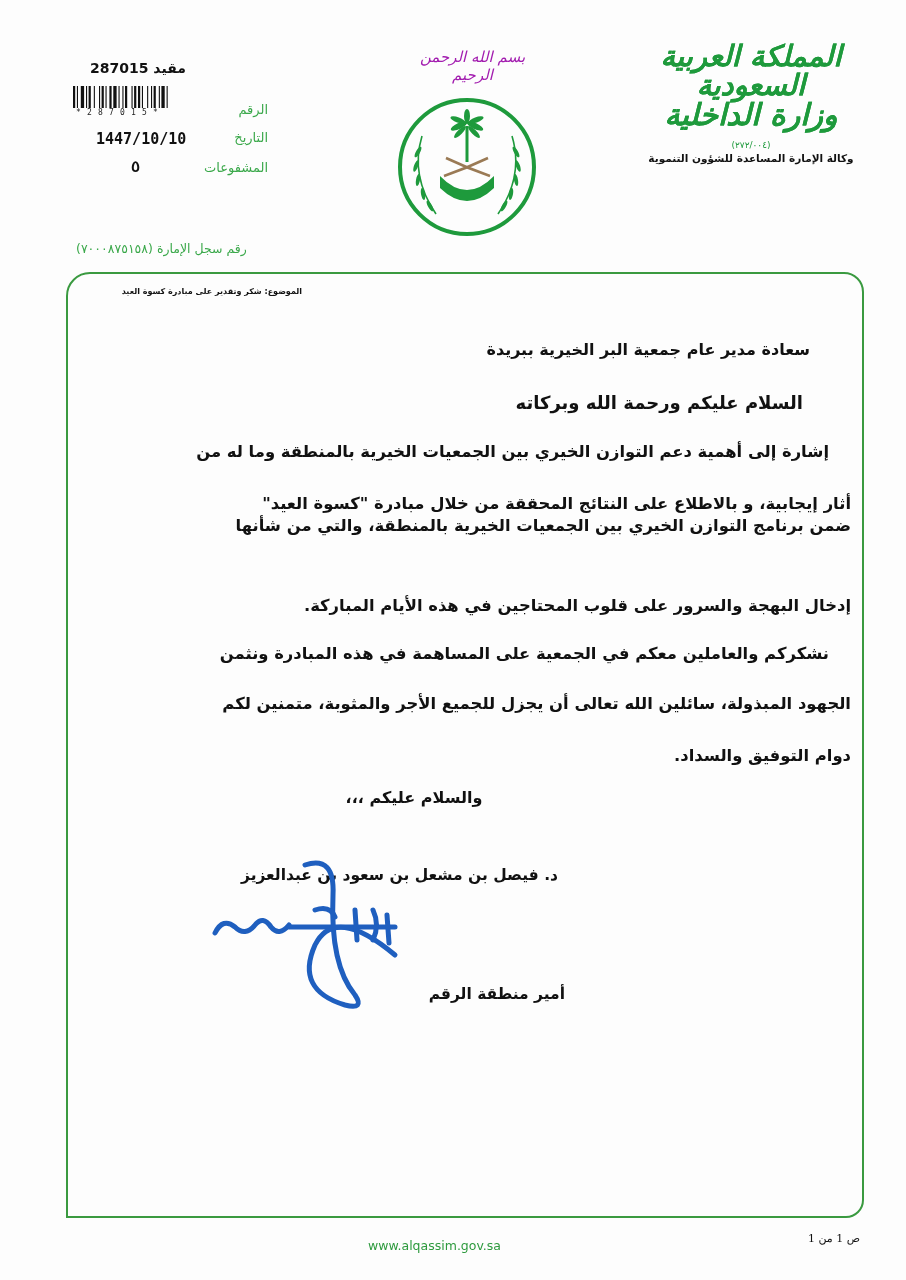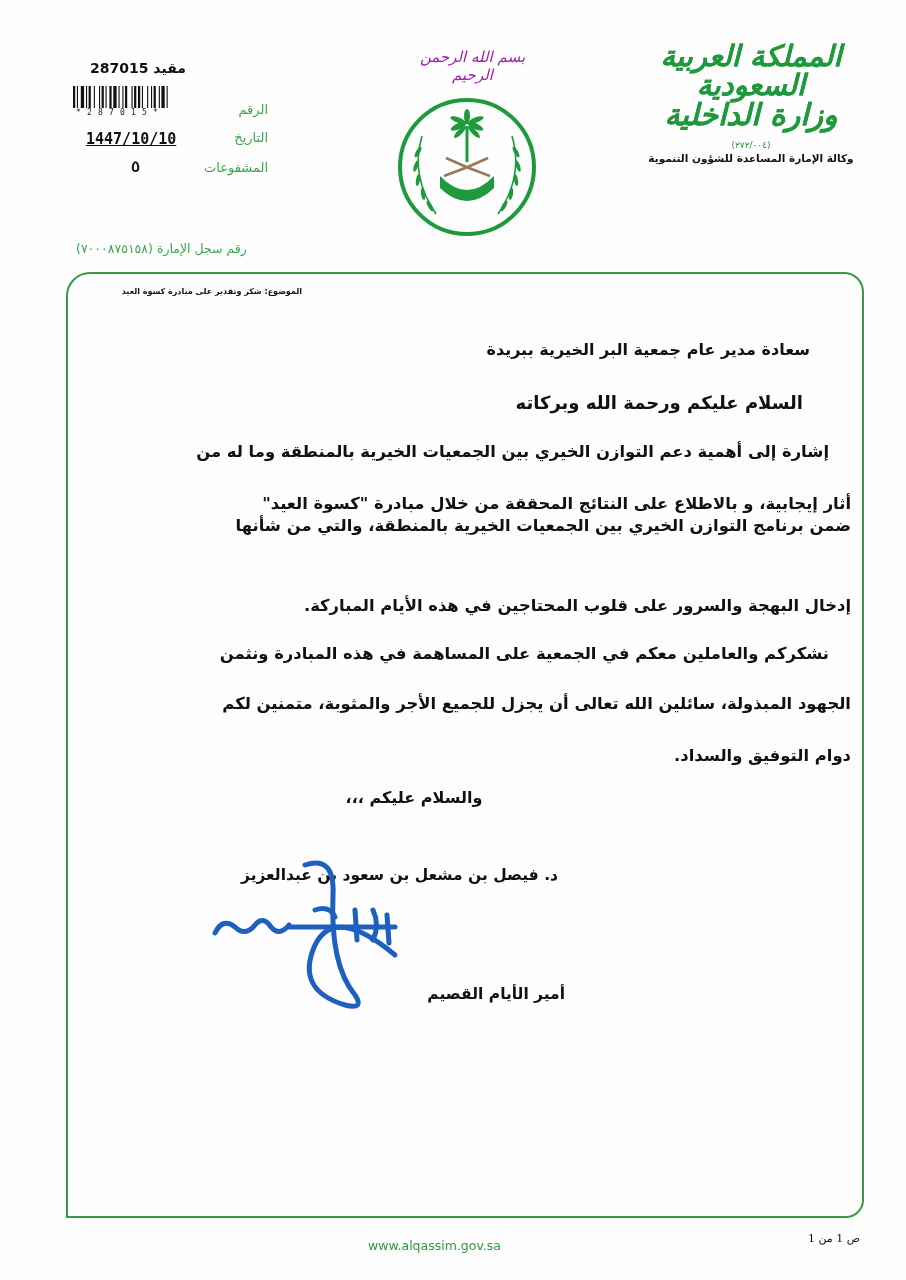--- a/index.html
+++ b/index.html
@@ -123,21 +123,21 @@
     <rect x="77.99999999999997" y="0" width="1.1" height="22" fill="#111"></rect>
     <rect x="80.59999999999997" y="0" width="2.2" height="22" fill="#111"></rect>
     <rect x="85.79999999999995" y="0" width="1.1" height="22" fill="#111"></rect>
     <rect x="88.39999999999995" y="0" width="3.3000000000000003" height="22" fill="#111"></rect>
     <rect x="93.59999999999995" y="0" width="1.1" height="22" fill="#111"></rect>
   </svg>
 <div class="abs barcode-digits">*287015*</div>
 
 <div class="abs meta-label" style="left:178px; top:102px;">الرقم</div>
 <div class="abs meta-label" style="left:178px; top:130px;">التاريخ</div>
-<div class="abs meta-val" style="left:86px; top:130px;text-decoration:underline;">1447/10/10</div>
+<div class="abs meta-val" style="left:96px; top:130px;">1447/10/10</div>
 <div class="abs meta-label" style="left:178px; top:160px;">المشفوعات</div>
 <div class="abs meta-val" style="left:131px; top:158px;">٥</div>
 
 <div class="abs reg">رقم سجل الإمارة (٧٠٠٠٨٧٥١٥٨)</div>
 
 <div class="abs frame"></div>
 
 <div class="abs subject">الموضوع: شكر وتقدير على مبادرة كسوة العيد</div>
 <div class="abs rtl recipient">سعادة مدير عام جمعية البر الخيرية ببريدة</div>
 <div class="abs rtl greeting">السلام عليكم ورحمة الله وبركاته</div>
@@ -147,21 +147,21 @@
 <div class="abs rtl para-line" style="top:516px;">ضمن برنامج التوازن الخيري بين الجمعيات الخيرية بالمنطقة، والتي من شأنها</div>
 <div class="abs rtl para-line" style="top:596px;">إدخال البهجة والسرور على قلوب المحتاجين في هذه الأيام المباركة.</div>
 
 <div class="abs rtl para-line" style="top:644px; right:77px;">نشكركم والعاملين معكم في الجمعية على المساهمة في هذه المبادرة ونثمن</div>
 <div class="abs rtl para-line" style="top:694px;">الجهود المبذولة، سائلين الله تعالى أن يجزل للجميع الأجر والمثوبة، متمنين لكم</div>
 <div class="abs rtl para-line" style="top:746px;">دوام التوفيق والسداد.</div>
 
 <div class="abs closing">والسلام عليكم ،،،</div>
 
 <div class="abs rtl signer">د. فيصل بن مشعل بن سعود بن عبدالعزيز</div>
-<div class="abs rtl signer-title">أمير الأيام القصيم</div>
+<div class="abs rtl signer-title">أمير منطقة الرقم</div>
 
 <svg class="abs signature" viewBox="0 0 200 165">
   <g fill="none" stroke="#1f5fbf" stroke-width="5" stroke-linecap="round" stroke-linejoin="round">
     <path d="M10 78 Q18 62 30 72 Q40 82 50 70 Q58 60 66 72 Q74 82 84 70"></path>
     <path d="M84 72 L190 72"></path>
     <path d="M100 10 Q130 0 128 40 Q125 110 150 140 Q160 155 140 150 Q90 135 110 90 Q130 50 190 100"></path>
     <path d="M110 55 Q125 50 130 62"></path>
     <path d="M150 55 L152 85"></path>
     <path d="M168 55 Q175 70 168 85"></path>
     <path d="M182 60 L184 88"></path>

